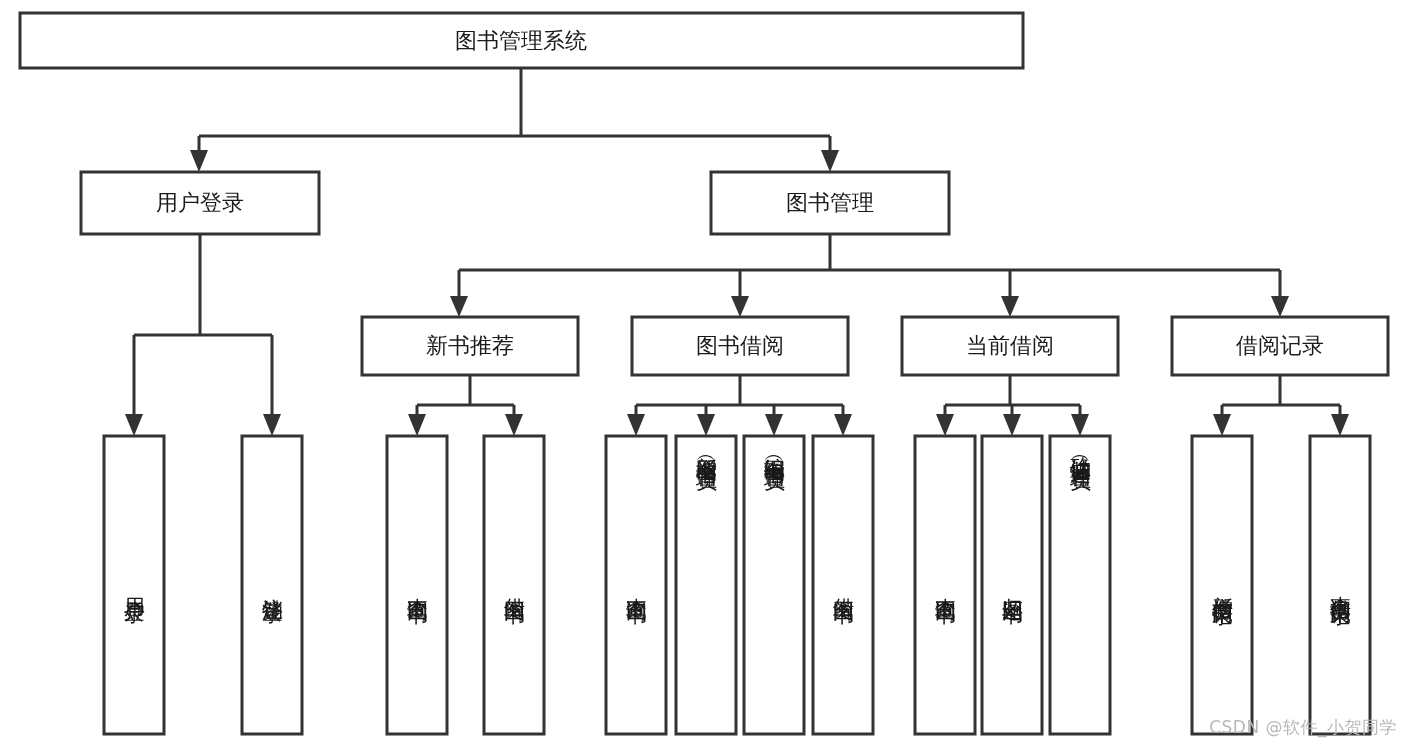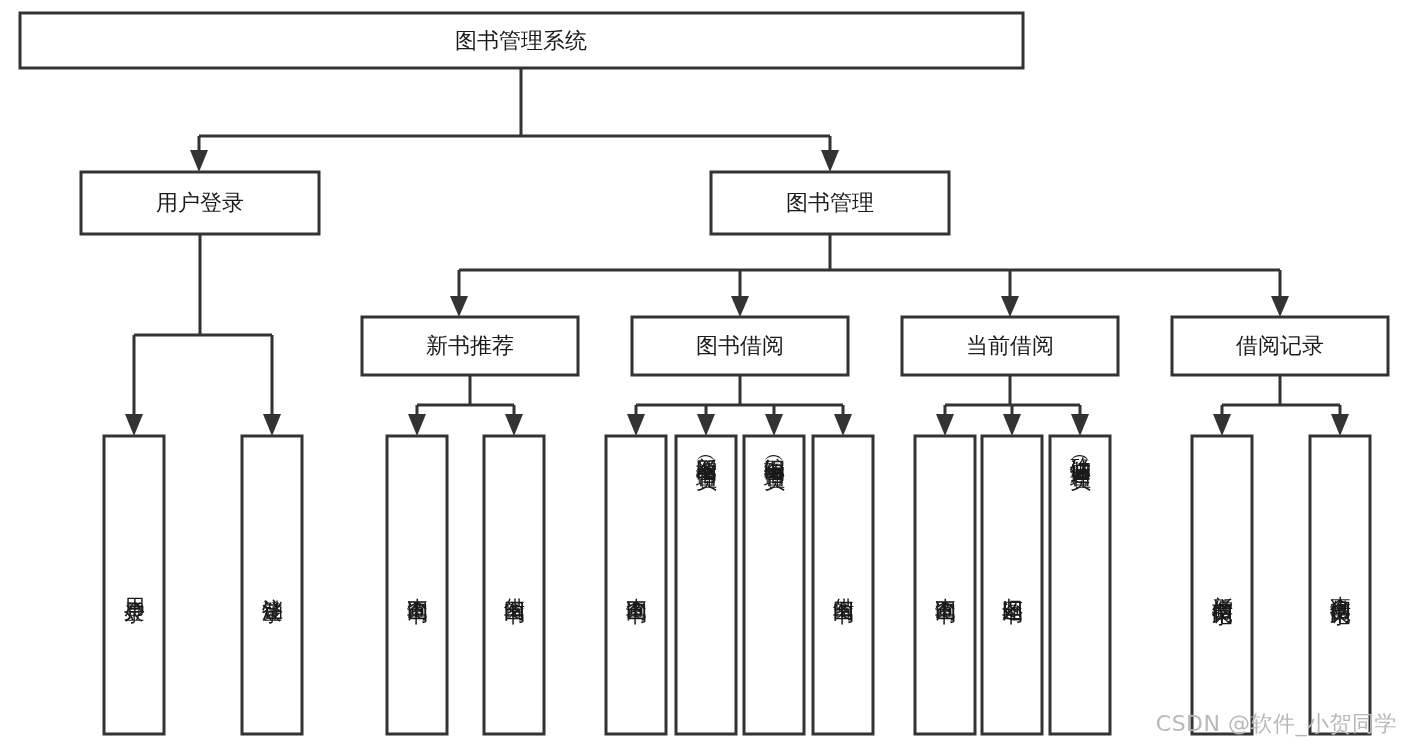--- a/index.html
+++ b/index.html
@@ -60,21 +60,21 @@
     color: #1a1a1a;
     letter-spacing: 2px;
     pointer-events: none;
     white-space: nowrap;
   }
   .watermark {
     position: absolute;
     right: 8px;
     bottom: 8px;
     font-family: "DejaVu Sans", "Liberation Sans", sans-serif;
-    font-size: 22px;
+    font-size: 17px;
     color: #b8b8b8;
     letter-spacing: 0.5px;
     white-space: nowrap;
   }
 </style>
 </head>
 <body>
 
 <div id="diagram-root">
 

